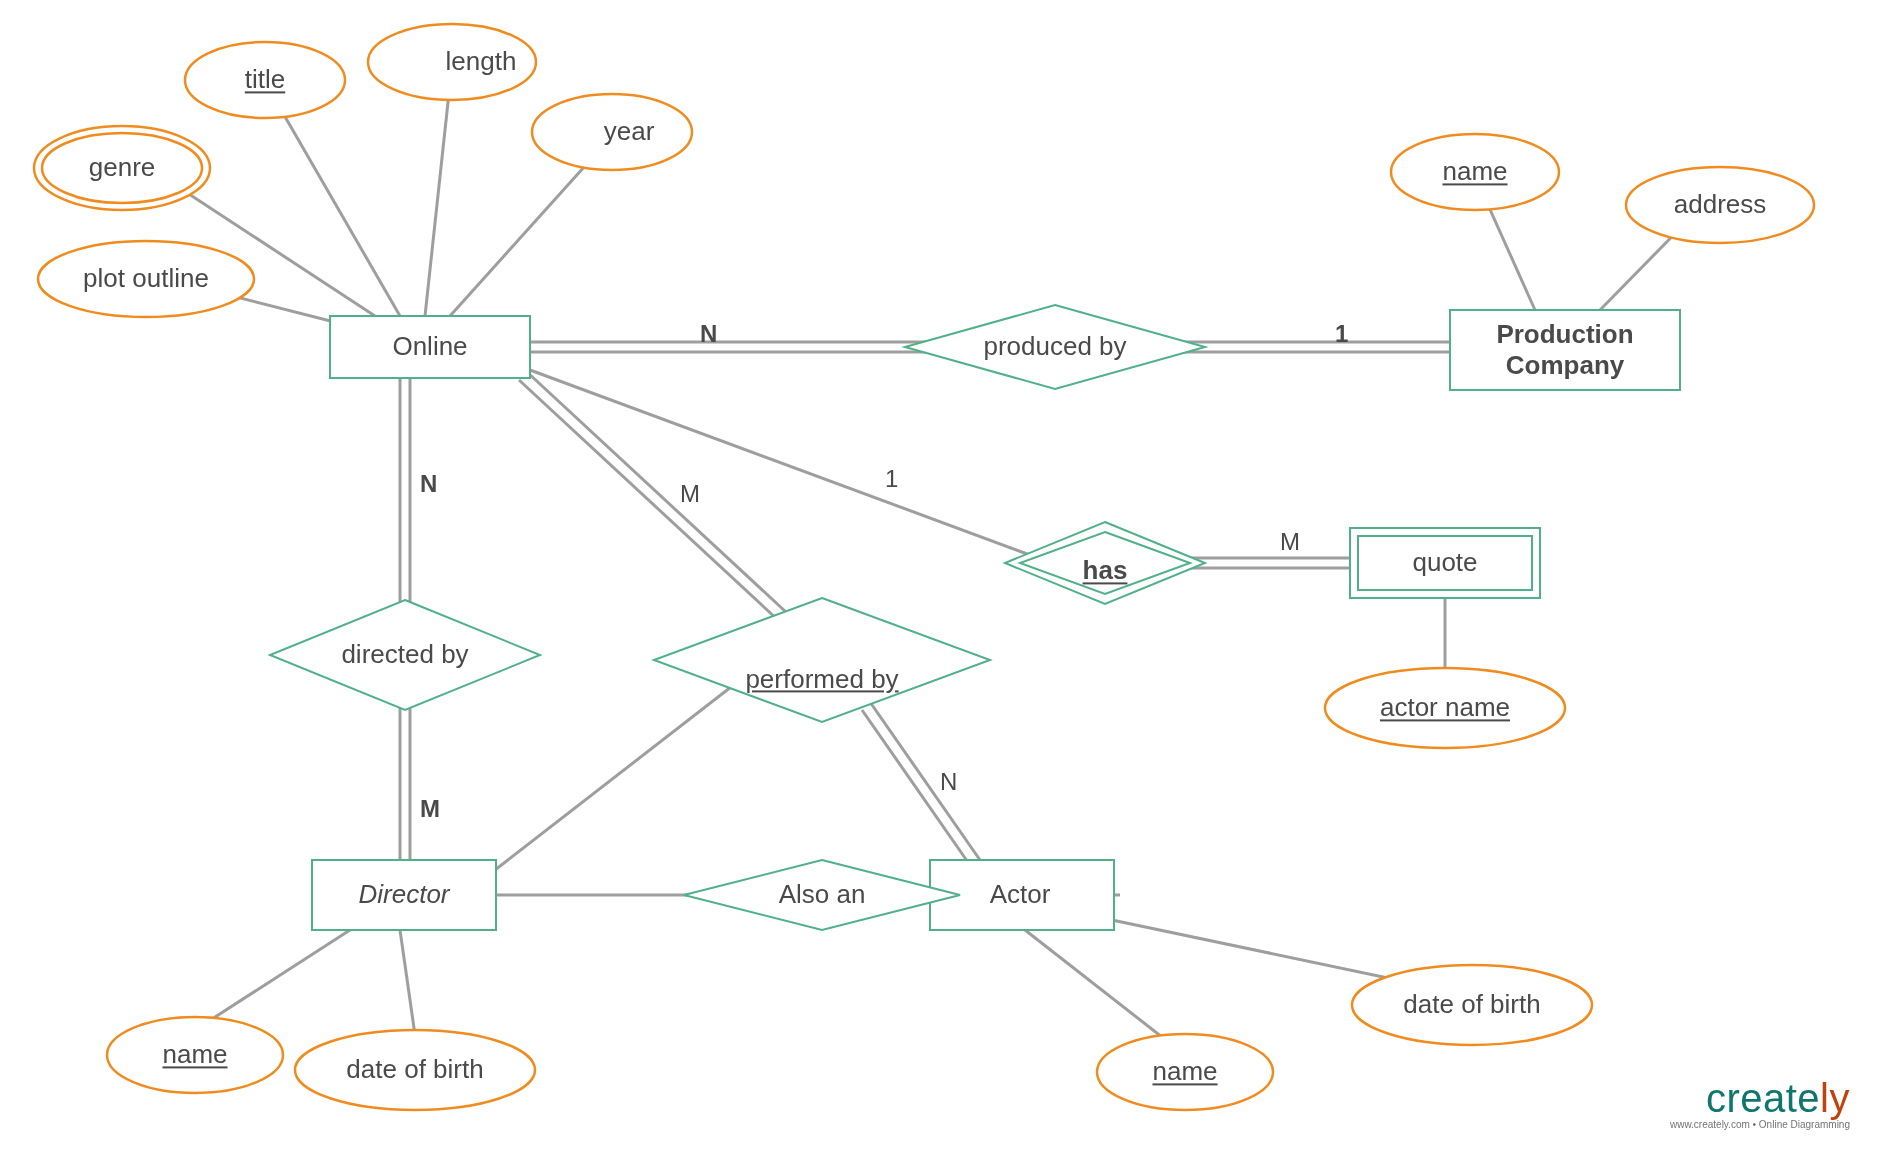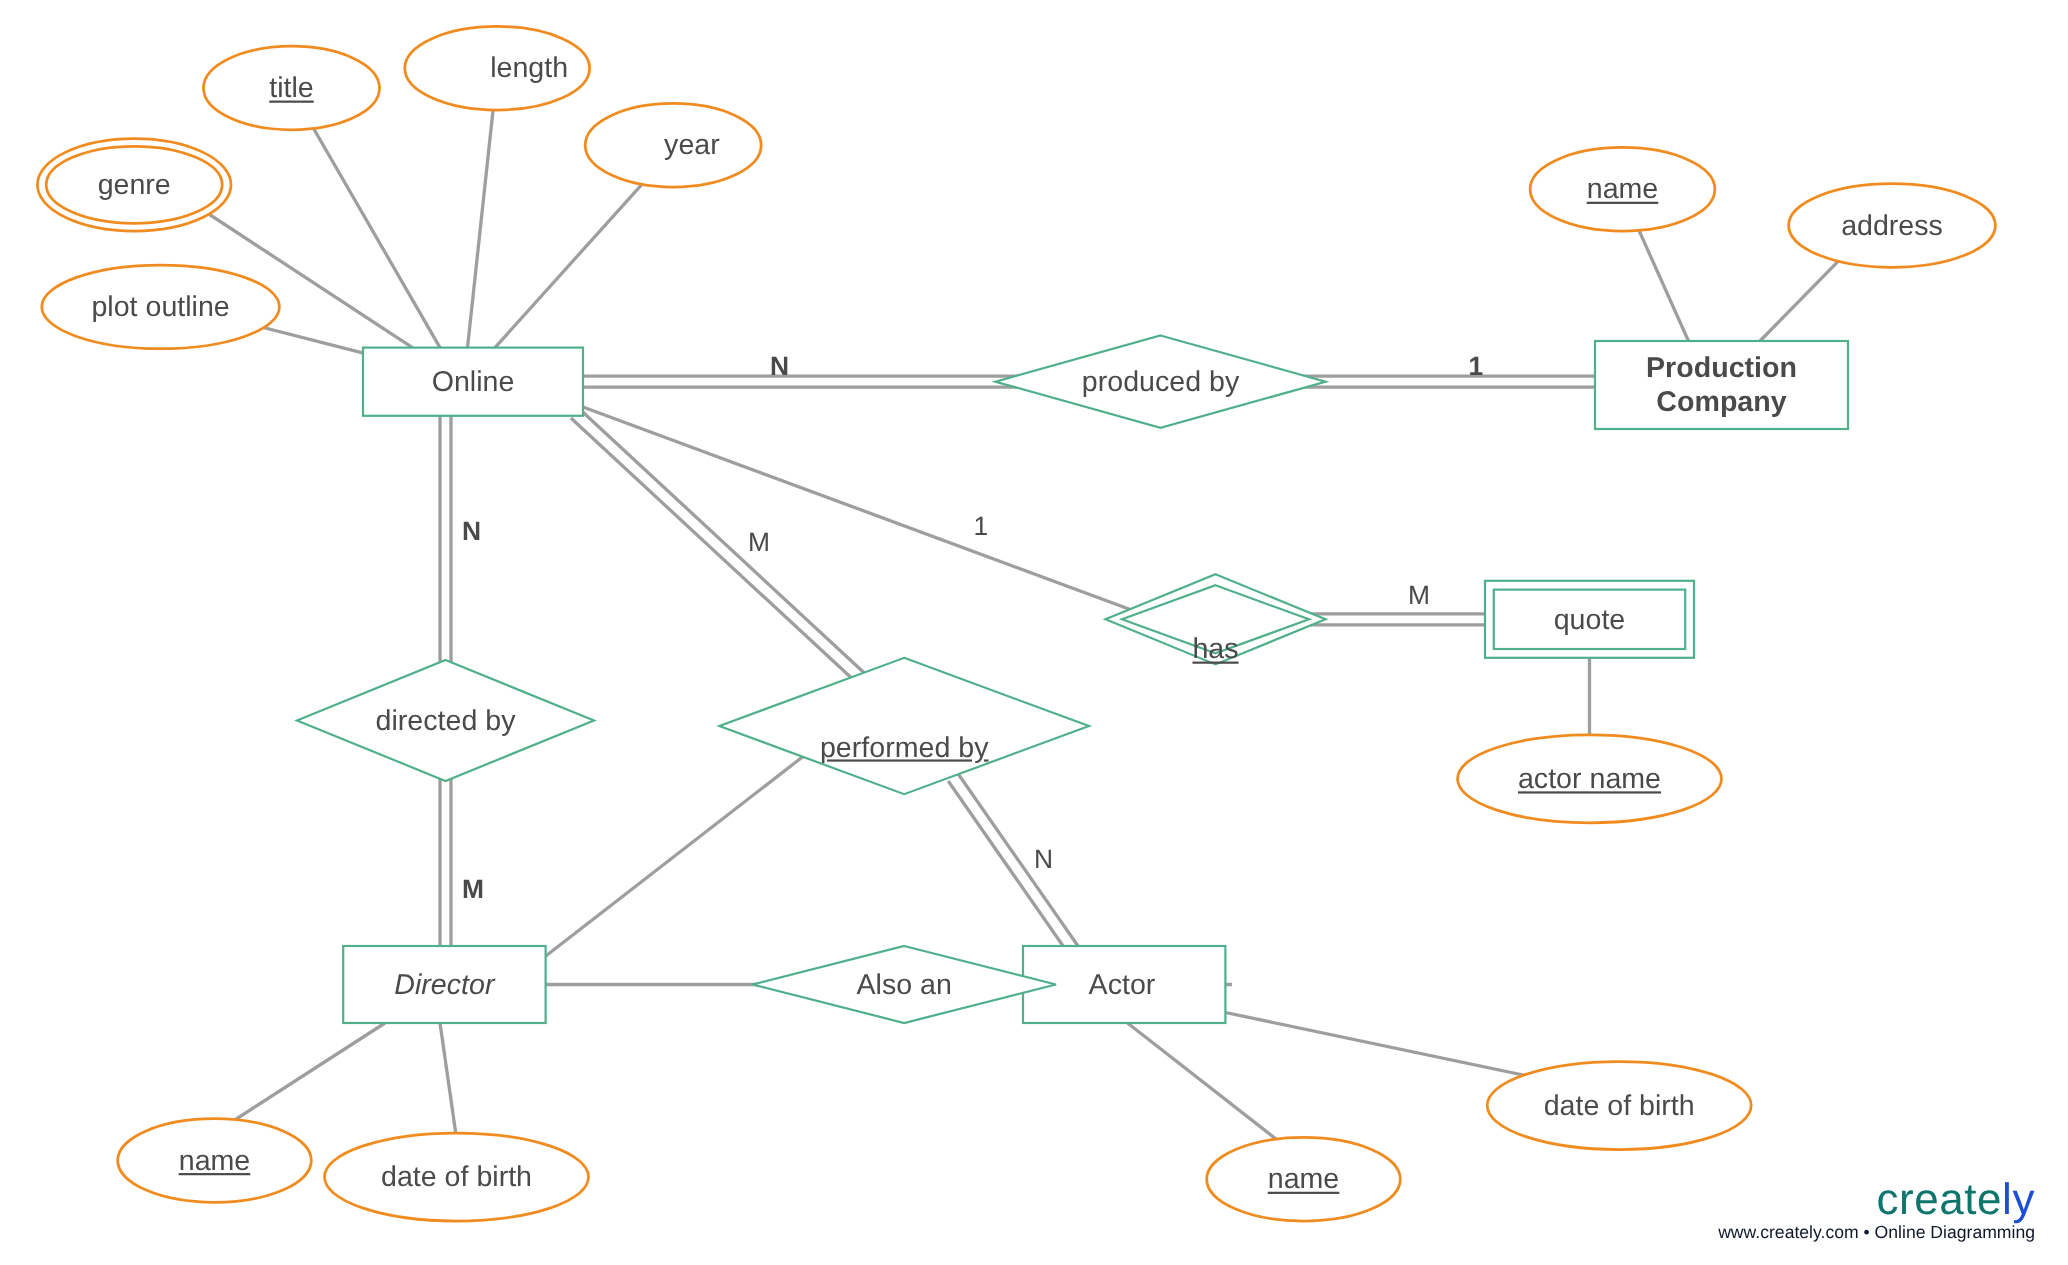--- a/index.html
+++ b/index.html
@@ -52,24 +52,24 @@
     bottom: 20px;
     text-align: right;
     font-family: Arial, sans-serif;
   }
   .watermark .brand {
     font-size: 40px;
     font-weight: 400;
     letter-spacing: 0.5px;
   }
   .watermark .brand .c1 { color: #0f766e; }
-  .watermark .brand .c2 { color: #1d4ed8; }
+  .watermark .brand .c2 { color: #c2410c; }
   .watermark .sub {
-    font-size: 16px;
-    color: #0f172a;
+    font-size: 10px;
+    color: #737373;
     margin-top: -2px;
   }
 </style>
 </head>
 <body>
 
 <svg class="canvas" viewBox="0 0 1880 1150">
 
   <g stroke="#9e9e9e" fill="none">
 
@@ -154,21 +154,21 @@
 <div class="node-label" style="left:430px; top:347px;">Online</div>
 <div class="node-label two-line" style="left:1565px; top:350px;">Production
 Company</div>
 <div class="node-label" style="left:404px; top:895px;font-style:italic;">Director</div>
 <div class="node-label" style="left:1020px; top:895px;">Actor</div>
 <div class="node-label" style="left:1445px; top:563px;">quote</div>
 
 <div class="node-label" style="left:1055px; top:347px;">produced by</div>
 <div class="node-label" style="left:405px; top:655px;">directed by</div>
 <div class="node-label" style="left:822px; top:680px;text-decoration:underline;">performed by</div>
-<div class="node-label underline" style="left:1105px; top:590px;">has</div>
+<div class="node-label underline" style="left:1105px; top:571px;font-weight:bold;">has</div>
 <div class="node-label" style="left:822px; top:895px;">Also an</div>
 
 <div class="node-label" style="left:122px; top:168px;">genre</div>
 <div class="node-label underline" style="left:265px; top:80px;">title</div>
 <div class="node-label" style="left:452px; top:62px;margin-left:29px;">length</div>
 <div class="node-label" style="left:629px; top:132px;">year</div>
 <div class="node-label" style="left:146px; top:279px;">plot outline</div>
 
 <div class="node-label underline" style="left:1475px; top:172px;">name</div>
 <div class="node-label" style="left:1720px; top:205px;">address</div>

